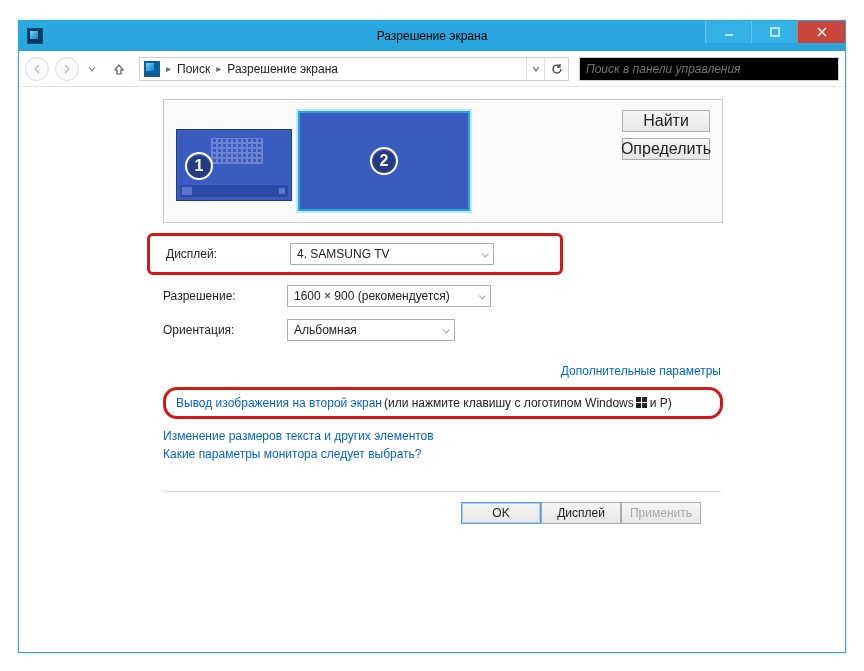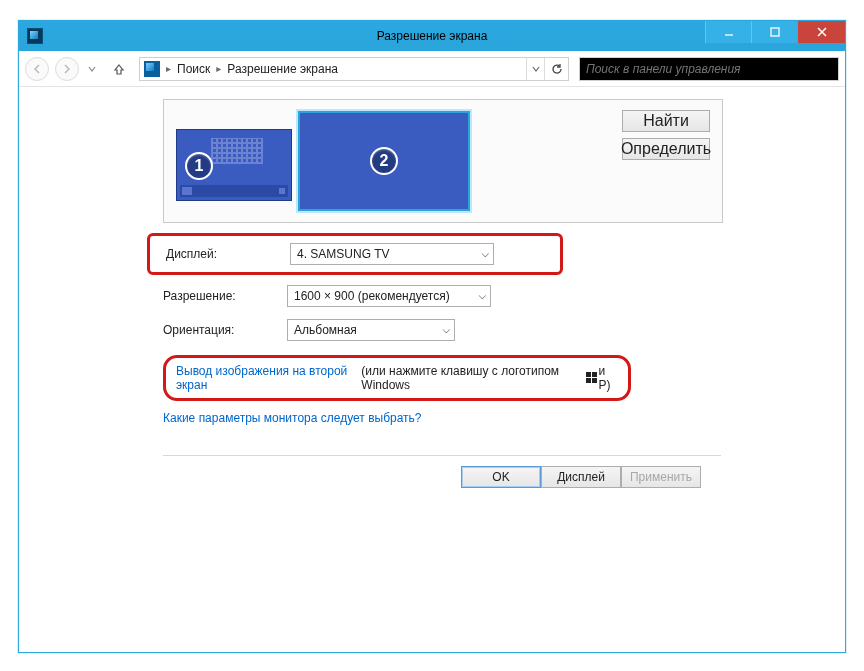--- a/index.html
+++ b/index.html
@@ -55,21 +55,21 @@
   .row .label { width:124px; }
   .select { height:22px; border:1px solid #adadad; background:#fff; display:flex; align-items:center; padding:0 4px 0 6px; font-size:12px; color:#222; cursor:pointer; min-width:168px; justify-content:space-between; }
   .select .arrow { color:#444; font-size:10px; }
   .highlight-box { border:3px solid #d31818; border-radius:6px; padding:4px 10px; margin-left:-16px; width:416px; }
   .highlight-box .row { height:28px; }
   .highlight-box .label { padding-left:6px; width:130px; }
   .highlight-box .select { width:204px; }
   .advanced-link { text-align:right; width:558px; margin-top:14px; }
   .advanced-link a { color:#0066cc; text-decoration:none; font-size:12px; }
   
-  .highlight-box2 { border:3px solid #d31818; border-radius:14px; margin-top:8px; width:468px; padding:6px 10px; font-size:12px; display:flex; align-items:center; gap:2px; flex-wrap:nowrap; }
+  .highlight-box2 { border:3px solid #d31818; border-radius:14px; margin-top:8px; width:560px; padding:6px 10px; font-size:12px; display:flex; align-items:center; gap:2px; flex-wrap:nowrap; }
   .highlight-box2 .link { color:#0066cc; text-decoration:none; }
   .highlight-box2 .plain { color:#222; }
   .winlogo { display:inline-block; width:12px; height:12px; position:relative; vertical-align:middle; }
   .winlogo span { position:absolute; width:5px; height:5px; background:#222; }
   .winlogo .a{ left:0; top:0; } .winlogo .b{ left:6px; top:0; } .winlogo .c{ left:0; top:6px; } .winlogo .d{ left:6px; top:6px; }
   .links-block { margin-top:8px; width:560px; font-size:12px; }
   .links-block a { color:#0066cc; text-decoration:none; display:block; padding:2px 0; }
   
   .bottom-bar { border-top:1px solid #d8d8d8; margin-top:28px; padding:10px 20px 0 0; display:flex; justify-content:flex-end; }
   .winbtn2 { width:80px; height:22px; border:1px solid #adadad; background:linear-gradient(to bottom,#f5f5f5,#e6e6e6); font-size:12px; color:#222; cursor:pointer; display:flex; align-items:center; justify-content:center; }
@@ -192,34 +192,38 @@
 
           <div class="row">
             <div class="label">Ориентация:</div>
             <div class="select" style="width:168px;">
               <span>Альбомная</span>
               <span class="arrow">⌵</span>
             </div>
           </div>
         </div>
 
+        <div class="advanced-link">
+          <a href="#">Дополнительные параметры</a>
+        </div>
 
         <div class="highlight-box2">
           <a href="#" class="link">Вывод изображения на второй экран</a>
           <span class="plain"> (или нажмите клавишу с логотипом Windows </span>
           <span class="winlogo">
               <span class="a"></span>
               <span class="b"></span>
               <span class="c"></span>
               <span class="d"></span>
             </span>
           <span class="plain"> и P)</span>
         </div>
 
         <div class="links-block">
+          <a href="#">Изменение размеров текста и других элементов</a>
           <a href="#">Какие параметры монитора следует выбрать?</a>
         </div>
 
         <div class="bottom-bar" style="width:558px;">
           <div class="winbtn2 default">OK</div>
           <div class="winbtn2">Дисплей</div>
           <div class="winbtn2 disabled">Применить</div>
         </div>
 
       </div>

